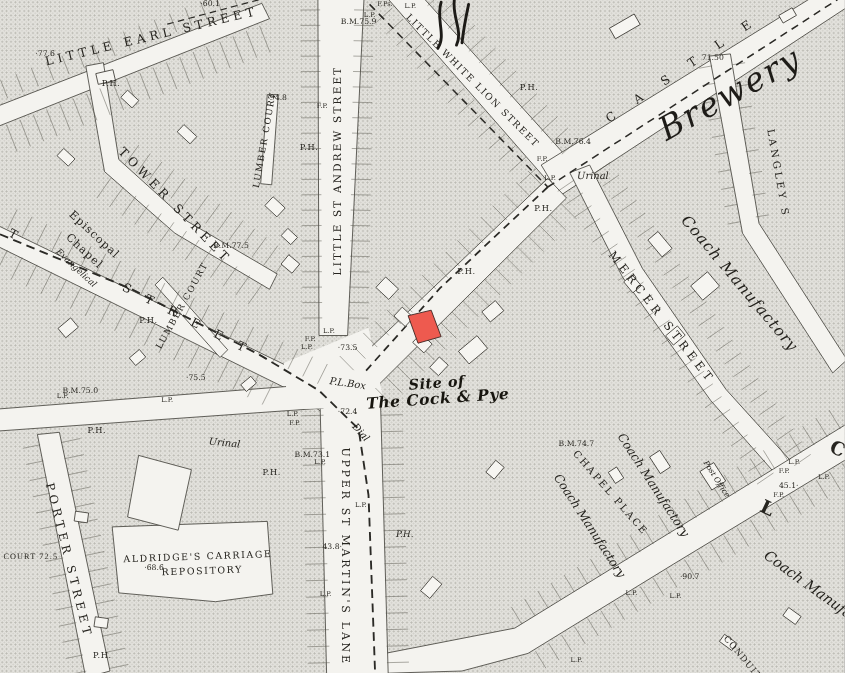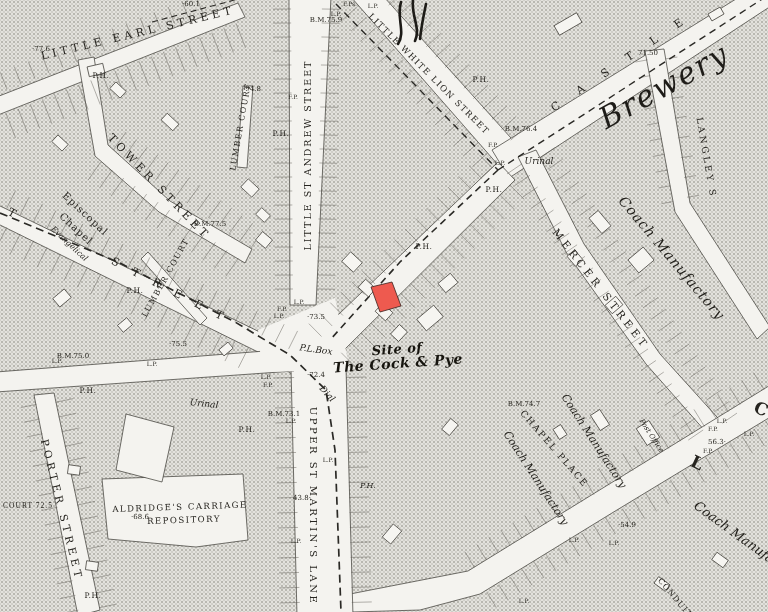--- a/index.html
+++ b/index.html
@@ -549,22 +549,22 @@
       <div class="lbl num" style="left: 521px; top: 129px; font-size: 7px; transform: translate(-50%, -50%) rotate(0deg);">B.M.76.4</div>
       <div class="lbl num" style="left: 73px; top: 356px; font-size: 7px; transform: translate(-50%, -50%) rotate(0deg);">B.M.75.0</div>
       <div class="lbl num" style="left: 178px; top: 344px; font-size: 7px; transform: translate(-50%, -50%) rotate(0deg);">·75.5</div>
       <div class="lbl num" style="left: 316px; top: 317px; font-size: 7px; transform: translate(-50%, -50%) rotate(0deg);">·73.5</div>
       <div class="lbl num" style="left: 316px; top: 375px; font-size: 7px; transform: translate(-50%, -50%) rotate(0deg);">·72.4</div>
       <div class="lbl num" style="left: 284px; top: 414px; font-size: 7px; transform: translate(-50%, -50%) rotate(0deg);">B.M.73.1</div>
       <div class="lbl num" style="left: 302px; top: 498px; font-size: 7px; transform: translate(-50%, -50%) rotate(0deg);">43.8·</div>
       <div class="lbl num" style="left: 28px; top: 506px; font-size: 7.5px; letter-spacing: 1px; transform: translate(-50%, -50%) rotate(0deg); font-family: Liberation Serif, serif;">COURT 72.5</div>
       <div class="lbl num" style="left: 140px; top: 517px; font-size: 7px; transform: translate(-50%, -50%) rotate(0deg);">·68.6</div>
       <div class="lbl num" style="left: 524px; top: 404px; font-size: 7px; transform: translate(-50%, -50%) rotate(0deg); text-align: right;">B.M.74.7</div>
-      <div class="lbl num" style="left: 627px; top: 525px; font-size: 7px; transform: translate(-50%, -50%) rotate(0deg);">·54.9</div>
-      <div class="lbl num" style="left: 717px; top: 442px; font-size: 7px; transform: translate(-50%, -50%) rotate(0deg);">56.3·</div>
+      <div class="lbl num" style="left: 627px; top: 525px; font-size: 7px; transform: translate(-50%, -50%) rotate(0deg);">·90.7</div>
+      <div class="lbl num" style="left: 717px; top: 442px; font-size: 7px; transform: translate(-50%, -50%) rotate(0deg);">45.1·</div>
       <div class="lbl tiny" style="left: 336px; top: 14px; font-size: 6px; transform: translate(-50%, -50%) rotate(0deg);">L.P.</div>
       <div class="lbl tiny" style="left: 373px; top: 6px; font-size: 6px; transform: translate(-50%, -50%) rotate(0deg);">L.P.</div>
       <div class="lbl tiny" style="left: 350px; top: 4px; font-size: 6px; transform: translate(-50%, -50%) rotate(0deg);">F.Ps.</div>
       <div class="lbl tiny" style="left: 293px; top: 97px; font-size: 6px; transform: translate(-50%, -50%) rotate(0deg);">F.P.</div>
       <div class="lbl tiny" style="left: 299px; top: 302px; font-size: 6px; transform: translate(-50%, -50%) rotate(0deg);">L.P.</div>
       <div class="lbl tiny" style="left: 282px; top: 309px; font-size: 6px; transform: translate(-50%, -50%) rotate(0deg);">F.P.</div>
       <div class="lbl tiny" style="left: 279px; top: 316px; font-size: 6px; transform: translate(-50%, -50%) rotate(0deg);">L.P.</div>
       <div class="lbl tiny" style="left: 266px; top: 377px; font-size: 6px; transform: translate(-50%, -50%) rotate(0deg);">L.P.</div>
       <div class="lbl tiny" style="left: 268px; top: 385px; font-size: 6px; transform: translate(-50%, -50%) rotate(0deg);">F.P.</div>
       <div class="lbl tiny" style="left: 152px; top: 364px; font-size: 6px; transform: translate(-50%, -50%) rotate(0deg);">L.P.</div>

